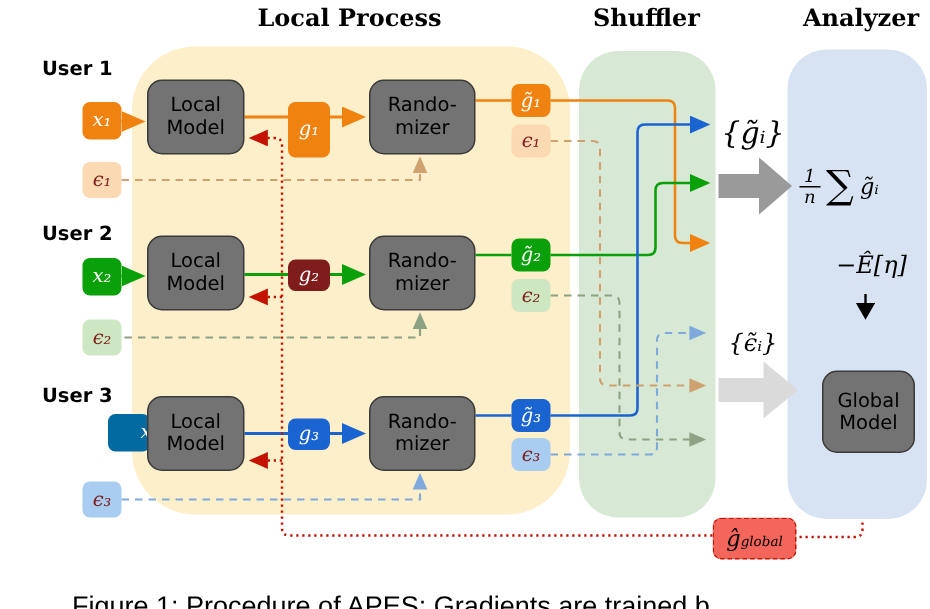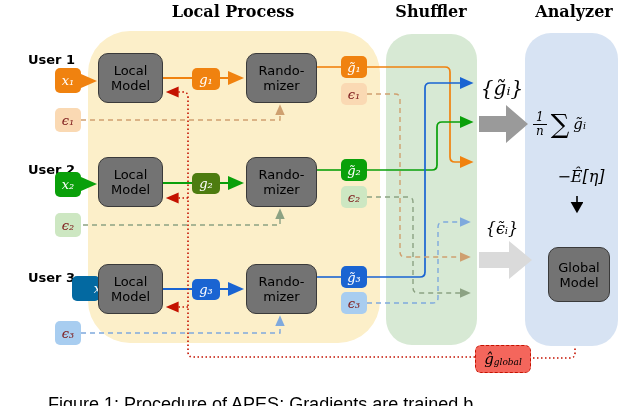--- a/index.html
+++ b/index.html
@@ -12,21 +12,21 @@
   .p-green{left:386px;top:34px;width:91px;height:311px;background:#D7E9D4;border-radius:26px;}
   .p-blue{left:525px;top:33px;width:93px;height:313px;background:#D7E3F3;border-radius:26px;}
   svg.wires{position:absolute;left:0;top:0;z-index:2;}
   .node{position:absolute;z-index:3;display:flex;align-items:center;justify-content:center;
         text-align:center;box-sizing:border-box;}
   .wbox{background:#737373;border:1.6px solid #3a3a3a;border-radius:10px;font-size:13px;
         line-height:15px;color:#000;}
   .chip{border-radius:5px;font-family:"DejaVu Serif",serif;font-style:italic;font-size:13px;}
   .chip.dark{color:#fff;}
   .chip.pale{color:#7f1d1d;}
-  .userlbl{position:absolute;z-index:3;font-weight:bold;font-size:13px;color:#000;white-space:nowrap;margin-top:13px;}
+  .userlbl{position:absolute;z-index:3;font-weight:bold;font-size:13px;color:#000;white-space:nowrap;}
   .mathlbl{position:absolute;z-index:3;font-family:"DejaVu Serif",serif;font-style:italic;
            color:#000;white-space:nowrap;text-align:center;}
   .frac{display:inline-flex;flex-direction:column;align-items:center;font-size:12px;
         line-height:13px;font-style:italic;}
   .frac .den{border-top:1.2px solid #000;padding:0 3px;}
   .sumrow{display:flex;align-items:center;gap:4px;}
   .sigma{font-size:26px;font-style:normal;line-height:26px;}
   .gg-box{position:absolute;z-index:4;display:flex;align-items:center;justify-content:center;
           background:#F4665C;border:1.5px dashed #C41200;border-radius:6px;
           font-family:"DejaVu Serif",serif;font-style:italic;color:#000;}
@@ -123,34 +123,34 @@
     <polygon fill="#DADADA" points="479,252 509,252 509,241 532,260 509,279 509,268 479,268"></polygon>
 
     <path d="M577 196 V210" stroke="#000" stroke-width="1.6" fill="none" marker-end="url(#m-k)"></path>
   </svg>
 
   <div class="userlbl" style="left:28px;top:39px;">User 1</div>
   <div class="node chip dark" style="left:55px;top:68px;width:26px;height:25px;background:#F0820F;">x₁</div>
   <div class="node wbox" style="left:98px;top:53px;width:65px;height:50px;">
     <div><span>Local</span><br><span>Model</span></div>
   </div>
-  <div class="node chip dark" style="left:192px;top:68px;width:28px;height:22px;background:#F0820F;">g₁</div>
+  <div class="node chip dark" style="left:192px;top:68px;width:28px;height:37px;background:#F0820F;">g₁</div>
   <div class="node wbox" style="left:246px;top:53px;width:71px;height:50px;">
     <div><span>Rando-</span><br><span>mizer</span></div>
   </div>
   <div class="node chip dark" style="left:341px;top:56px;width:26px;height:22px;background:#F0820F;">g̃₁</div>
   <div class="node chip pale" style="left:341px;top:83px;width:26px;height:22px;background:#FAD9B3;">ϵ₁</div>
   <div class="node chip pale" style="left:55px;top:108px;width:26px;height:24px;background:#FAD9B3;">ϵ₁</div>
 
   <div class="userlbl" style="left:28px;top:149px;">User 2</div>
   <div class="node chip dark" style="left:55px;top:172px;width:26px;height:25px;background:#0AA00A;">x₂</div>
   <div class="node wbox" style="left:98px;top:157px;width:65px;height:50px;">
     <div><span>Local</span><br><span>Model</span></div>
   </div>
-  <div class="node chip dark" style="left:192px;top:173px;width:28px;height:21px;background:#4d7c0f;">g₂</div>
+  <div class="node chip dark" style="left:192px;top:173px;width:28px;height:21px;background:#7f1d1d;">g₂</div>
   <div class="node wbox" style="left:246px;top:157px;width:71px;height:50px;">
     <div><span>Rando-</span><br><span>mizer</span></div>
   </div>
   <div class="node chip dark" style="left:341px;top:159px;width:26px;height:22px;background:#0AA00A;">g̃₂</div>
   <div class="node chip pale" style="left:341px;top:186px;width:26px;height:22px;background:#CDE7C2;">ϵ₂</div>
   <div class="node chip pale" style="left:55px;top:213px;width:26px;height:24px;background:#CDE7C2;">ϵ₂</div>
 
   <div class="userlbl" style="left:28px;top:257px;">User 3</div>
   <div class="node chip dark" style="left:72px;top:276px;width:26px;height:25px;background:#0369a1;padding-left:28px;">x₃</div>
   <div class="node wbox" style="left:98px;top:264px;width:65px;height:50px;">

